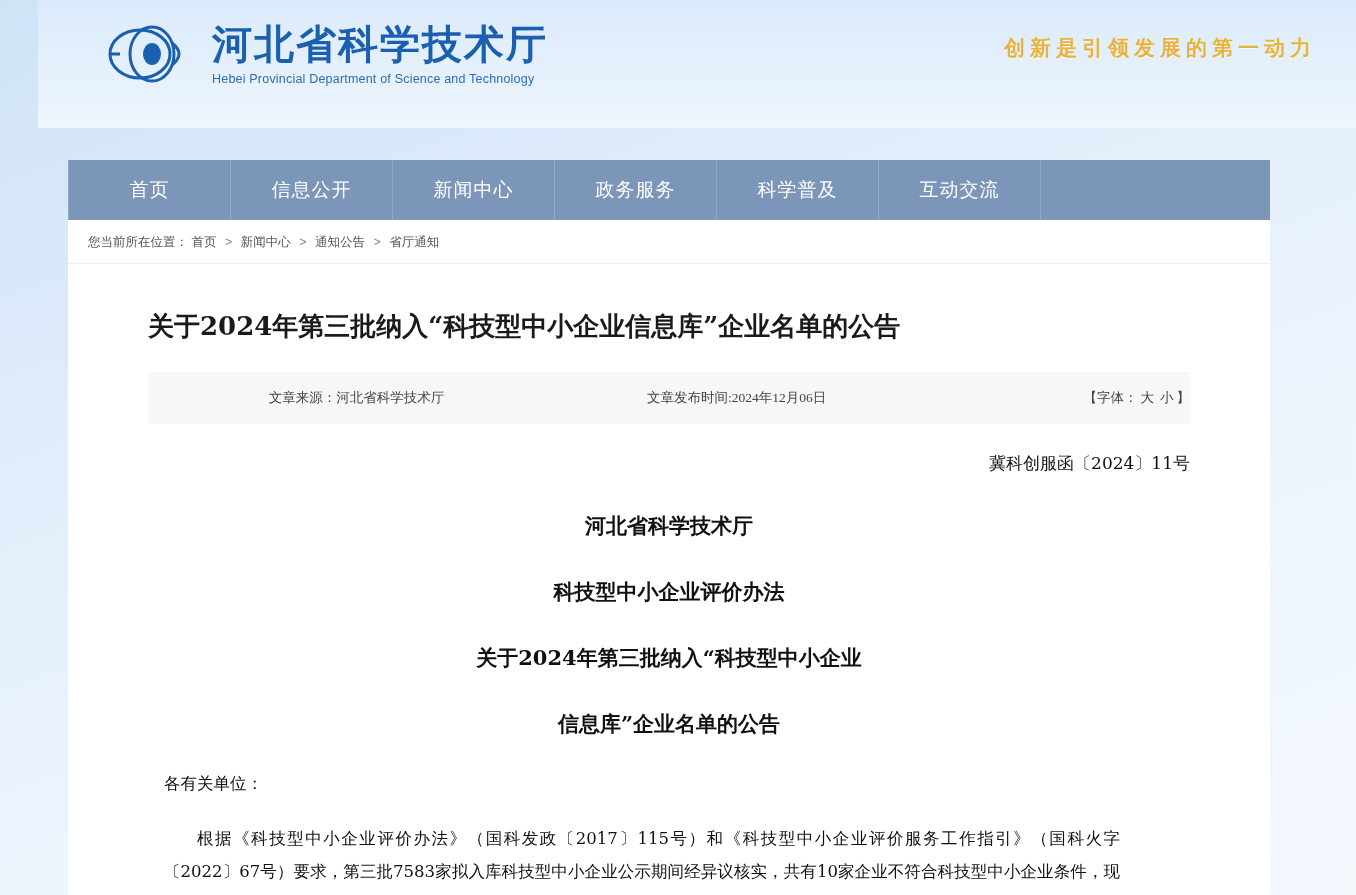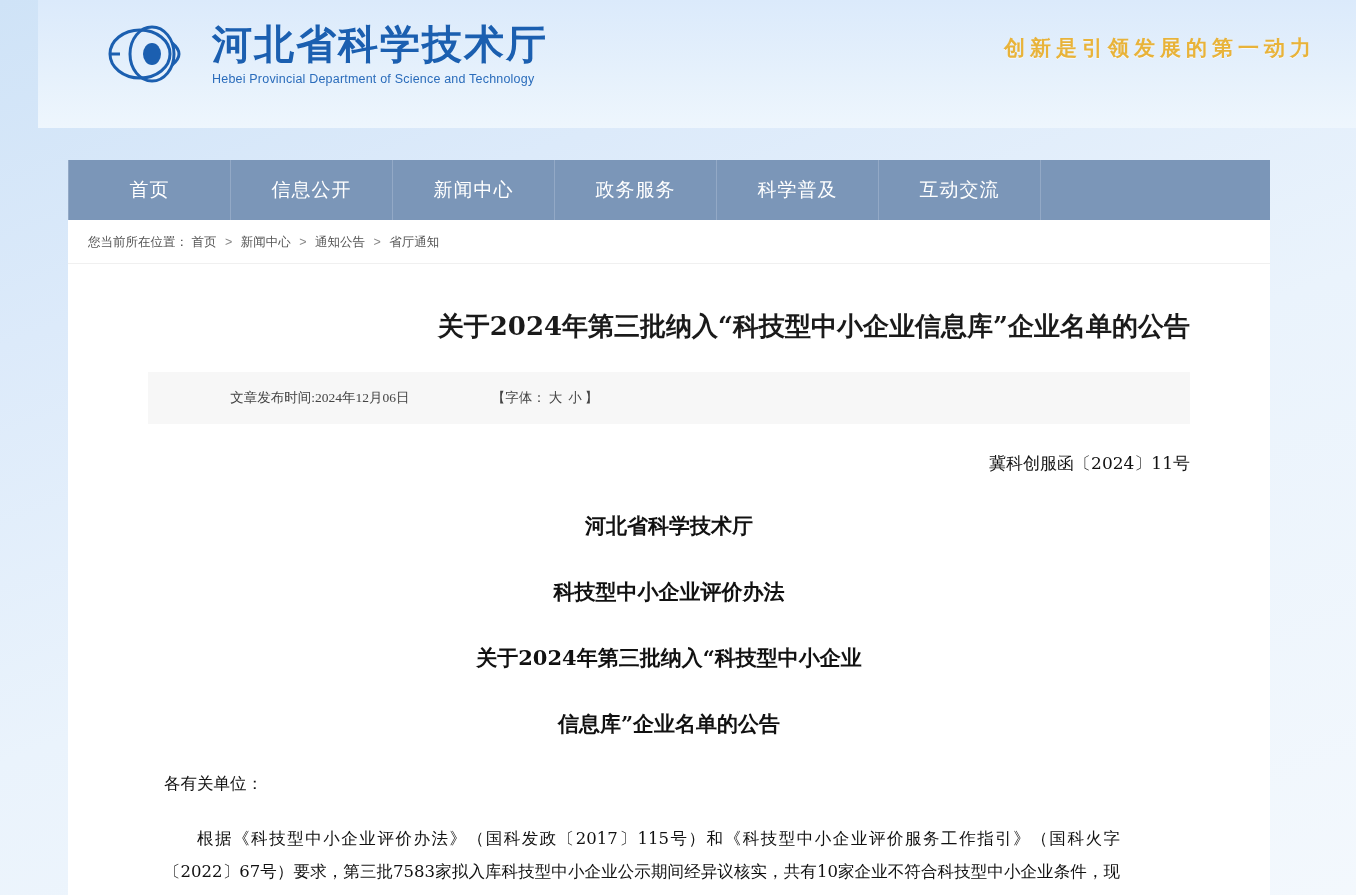--- a/index.html
+++ b/index.html
@@ -121,41 +121,41 @@
     color: #888;
     margin: 0 5px;
   }
   .breadcrumb a {
     color: #555;
     text-decoration: none;
     cursor: pointer;
   }
 
   .doc-title {
-    text-align: right;
+    text-align: left;
     font-family: "DejaVu Serif", "Liberation Serif", serif;
     font-weight: bold;
     font-size: 26px;
     color: #1a1a1a;
     margin: 44px 80px 28px 80px;
     line-height: 1.4;
   }
 
   .meta-bar {
     margin: 0 80px;
     height: 52px;
     background: #f7f7f7;
     display: flex;
     align-items: center;
     font-size: 13.5px;
     color: #444;
   }
   .meta-source { flex: 0 0 40%; text-align: center; }
   .meta-date   { flex: 0 0 33%; text-align: center; font-family: Liberation Serif, serif; }
-  .meta-font   { flex: 1 1 auto; text-align: left; }
+  .meta-font   { flex: 1 1 auto; text-align: right; }
   .meta-font .size-btn {
     cursor: pointer;
     margin: 0 3px;
   }
 
   .doc-number {
     margin: 28px 80px 16px 80px;
     text-align: right;
     font-family: "DejaVu Serif", "Liberation Serif", serif;
     font-size: 17px;
@@ -224,20 +224,21 @@
       <a>新闻中心</a>
       <span class="sep">&gt;</span>
       <a>通知公告</a>
       <span class="sep">&gt;</span>
       <a>省厅通知</a>
     </div>
 
     <h1 class="doc-title">关于2024年第三批纳入“科技型中小企业信息库”企业名单的公告</h1>
 
     <div class="meta-bar">
+      <div class="meta-source">文章来源：河北省科学技术厅</div>
       <div class="meta-date">文章发布时间:2024年12月06日</div>
       <div class="meta-font">
         <span>【字体：</span><span class="size-btn">大</span><span class="size-btn">小</span><span>】</span>
       </div>
     </div>
 
     <div class="doc-number">冀科创服函〔2024〕11号</div>
 
     <div class="doc-heading">河北省科学技术厅</div>
     <div class="doc-heading line2">科技型中小企业评价办法</div>

